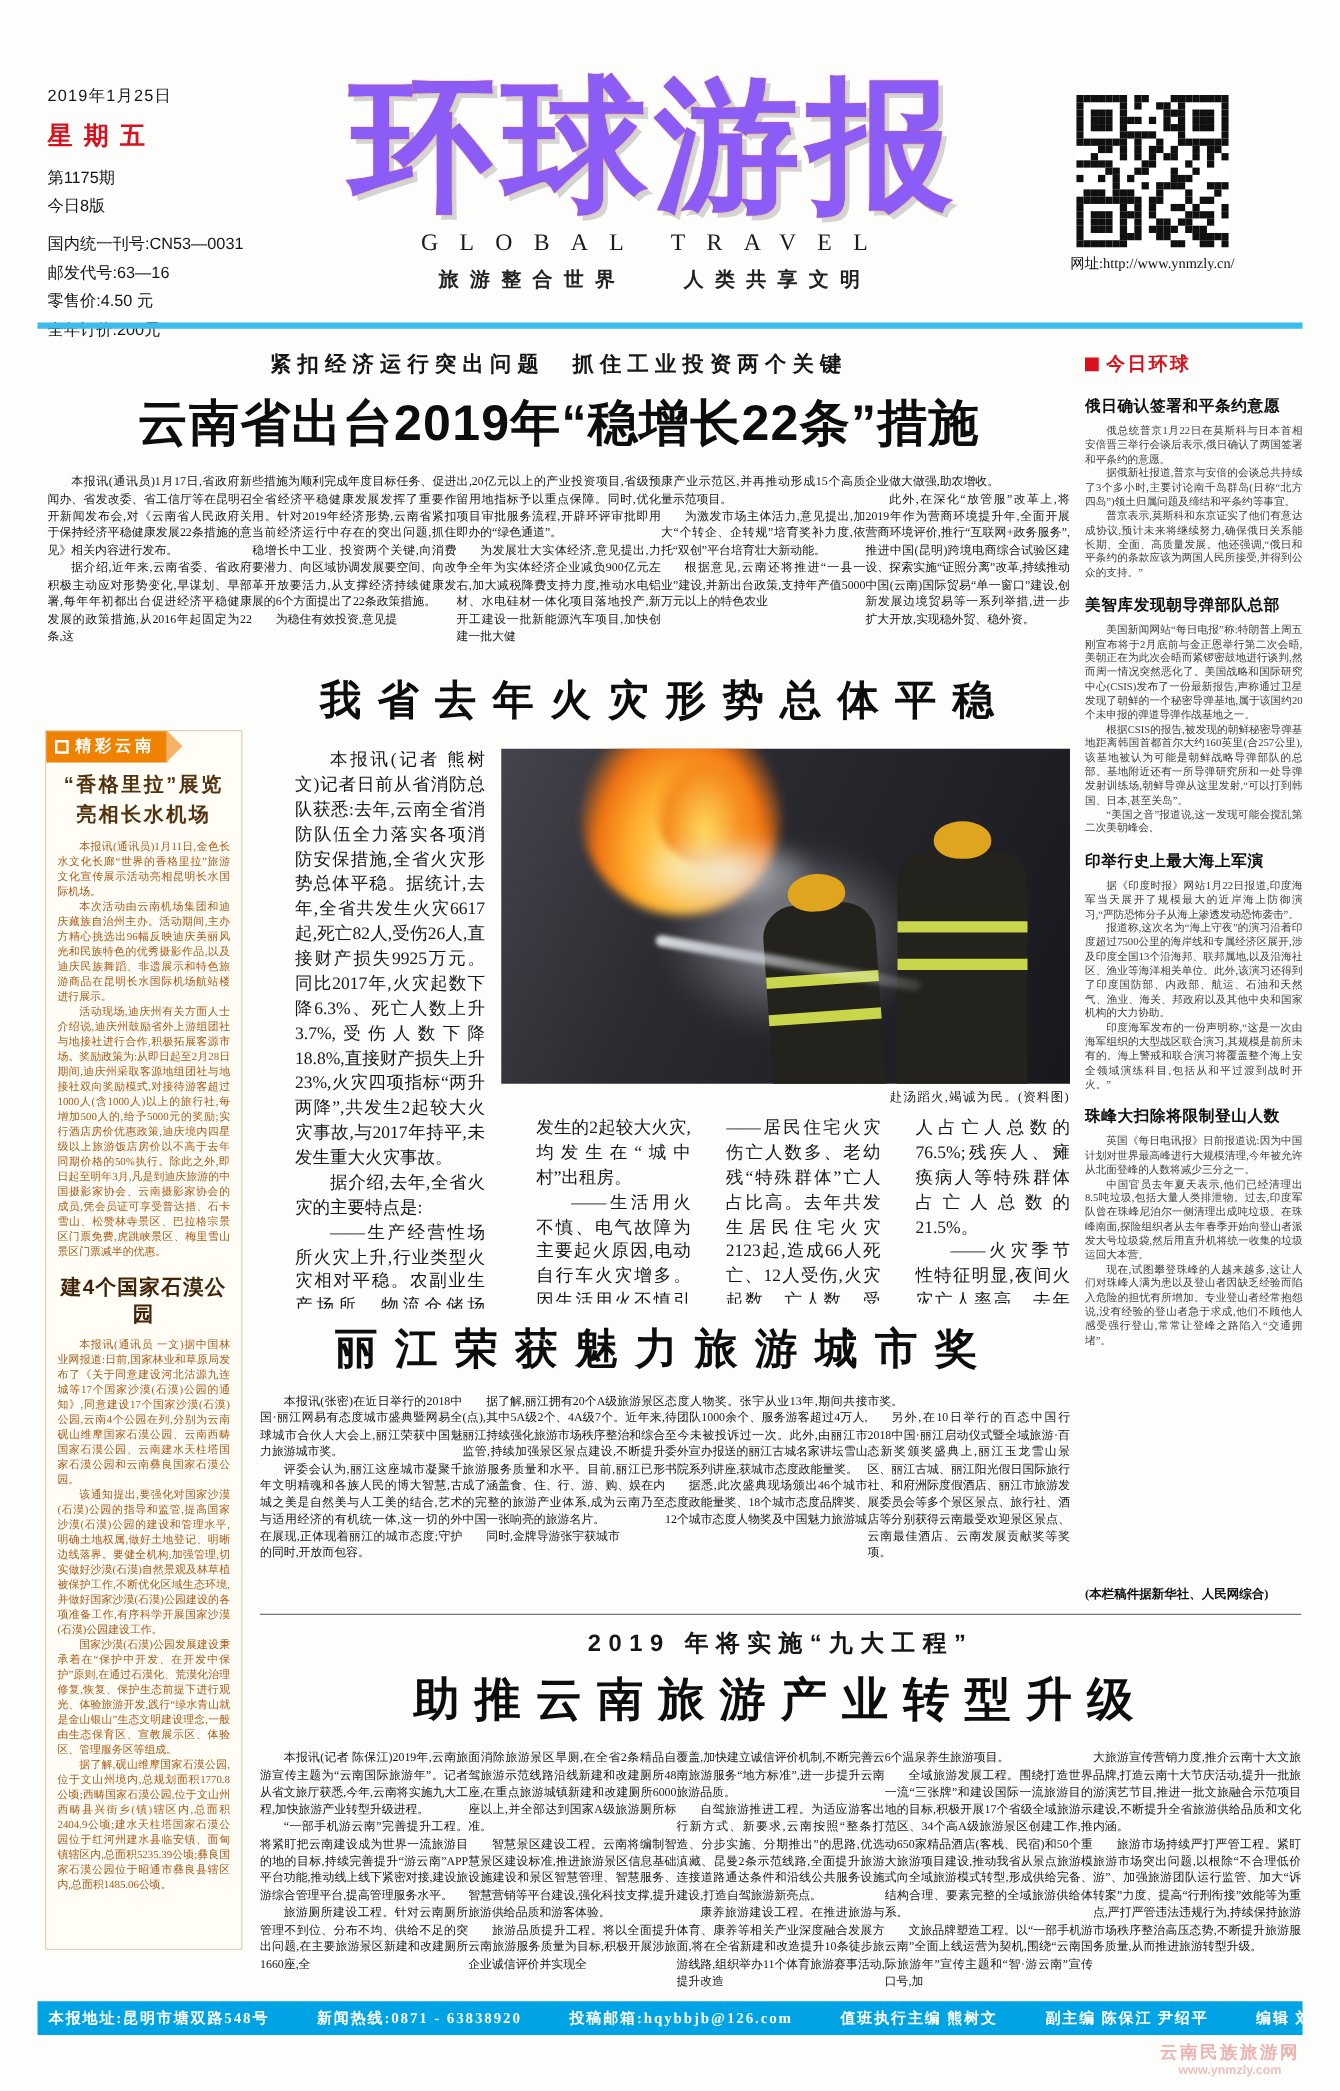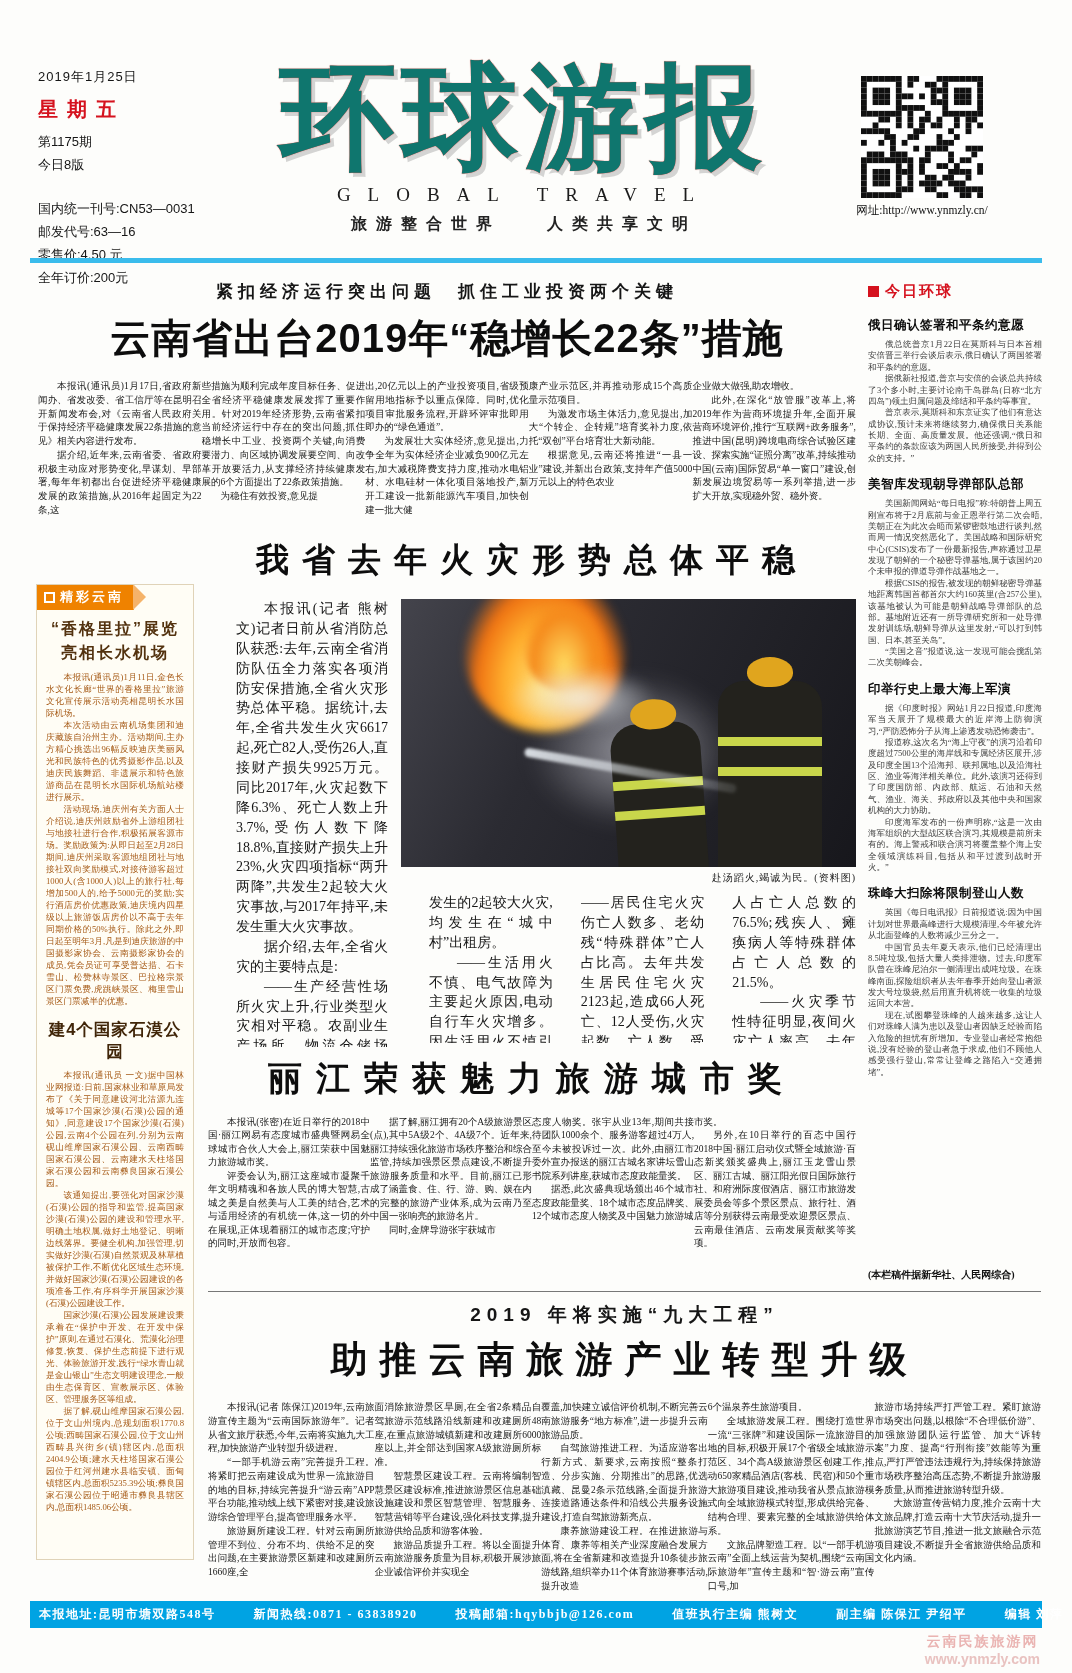--- a/index.html
+++ b/index.html
@@ -4,23 +4,23 @@
 <style>
   html,body{margin:0;padding:0;background:#e9e9e7;}
   #page{position:relative;width:1072px;height:1673px;margin:0 auto;background:#fdfdfb;
         overflow:hidden;font-family:"Liberation Serif",serif;color:#161616;}
 
   
   .mast-left{position:absolute;left:38px;top:66px;width:200px;font-size:13px;line-height:1.75;
              font-family:"Liberation Sans",sans-serif;}
   .mast-left .date{letter-spacing:1px;}
   .mast-left .weekday{color:#d5121e;font-weight:bold;font-size:20px;letter-spacing:9px;margin:3px 0 4px;}
-  .mast-left .grp2{margin-top:22px;}
+  .mast-left .grp2{margin-top:8px;}
   .mast-center{position:absolute;left:238px;top:58px;width:572px;text-align:center;}
-  .paper-title{font-size:116px;line-height:1.05;font-weight:900;color:#0f766e;letter-spacing:6px;
+  .paper-title{font-size:116px;line-height:1.05;font-weight:900;color:#8b5cf6;letter-spacing:6px;
                text-shadow:0 0 1px #e0271e,4px 4px 0 rgba(90,90,90,.25);}
   .paper-title-en{margin-top:4px;font-size:19px;letter-spacing:17px;color:#1c1c1c;
                   font-family:"Liberation Serif",serif;}
   .paper-slogan{margin-top:8px;font-size:16px;color:#222;display:flex;justify-content:center;gap:46px;}
   .paper-slogan span{letter-spacing:9px;font-weight:bold;}
   .mast-qr{position:absolute;left:822px;top:76px;width:200px;text-align:center;}
   .mast-qr svg{display:block;margin:0 auto;background:#fff;}
   .qr-caption{margin-top:5px;font-size:11.5px;color:#111;}
   .top-rule{position:absolute;left:30px;top:258px;width:1012px;height:5px;background:#3bbcec;}
 
@@ -107,21 +107,21 @@
   .rail-credit{font-size:10px;font-weight:bold;margin-top:6px;color:#111;}
 
   
   .footer{position:absolute;left:30px;top:1601px;width:1012px;height:27px;background:#00a3e3;
           display:flex;align-items:center;justify-content:space-between;box-sizing:border-box;
           padding:0 9px;color:#fff;font-weight:bold;font-size:12px;letter-spacing:1.5px;
           font-family:Liberation Serif, serif;white-space:nowrap;gap:38px;}
   .watermark{position:absolute;right:32px;top:1633px;text-align:center;font-weight:bold;
              font-family:"Liberation Sans",sans-serif;}
   .watermark .w1{font-size:14px;letter-spacing:2px;color:#eab4b2;}
-  .watermark .w2{font-size:14px;color:#e9c2c0;}
+  .watermark .w2{font-size:10px;color:#e9c2c0;}
 </style>
 </head>
 <body>
 
 <div id="page">
 
   <div class="mast-left">
     <div class="date">2019年1月25日</div>
     <div class="weekday">星期五</div>
     <div>第1175期</div>
@@ -508,22 +508,22 @@
           <p>覆盖,加快建立诚信评价机制,不断完善云南旅游服务“地方标准”,进一步提升云南旅游品质。</p>
           <p>自驾旅游推进工程。为适应游客出行新方式、新要求,云南按照“整条打造、分步实施、分期推出”的思路,优选滇藏、昆曼2条示范线路,全面提升旅游连接道路通达条件和沿线公共服务设施建设,打造自驾旅游新亮点。</p>
           <p>康养旅游建设工程。在推进旅游与体育、康养等相关产业深度融合发展方面,将在全省新建和改造提升10条徒步旅游线路,组织举办11个体育旅游赛事活动,提升改造</p>
         </div>
       <div class="paras" data-cont="">
           <p>6个温泉养生旅游项目。</p>
           <p>全域旅游发展工程。围绕打造世界一流“三张牌”和建设国际一流旅游目的地的目标,积极开展17个省级全域旅游示范区、34个高A级旅游景区创建工作,推动650家精品酒店(客栈、民宿)和50个重大旅游项目建设,推动我省从景点旅游模式向全域旅游模式转型,形成供给完备、结构合理、要素完整的全域旅游供给体系。</p>
           <p>文旅品牌塑造工程。以“一部手机游云南”全面上线运营为契机,围绕“云南国际旅游年”宣传主题和“智·游云南”宣传口号,加</p>
         </div>
       <div class="paras" data-cont="">
+          <p>大旅游宣传营销力度,推介云南十大文旅品牌,打造云南十大节庆活动,提升一批旅游演艺节目,推进一批文旅融合示范项目建设,不断提升全省旅游供给品质和文化内涵。</p>
           <p>旅游市场持续严打严管工程。紧盯旅游市场突出问题,以根除“不合理低价游”、加强旅游团队运行监管、加大“诉转案”力度、提高“行刑衔接”效能等为重点,严打严管违法违规行为,持续保持旅游市场秩序整治高压态势,不断提升旅游服务质量,从而推进旅游转型升级。</p>
-          <p>大旅游宣传营销力度,推介云南十大文旅品牌,打造云南十大节庆活动,提升一批旅游演艺节目,推进一批文旅融合示范项目建设,不断提升全省旅游供给品质和文化内涵。</p>
         </div>
     </div>
   </div>
 
   <div class="rail">
     <div class="rail-header">
       <span class="sq"></span>
       <span>今日环球</span>
     </div>
     <div class="rail-scroll">

